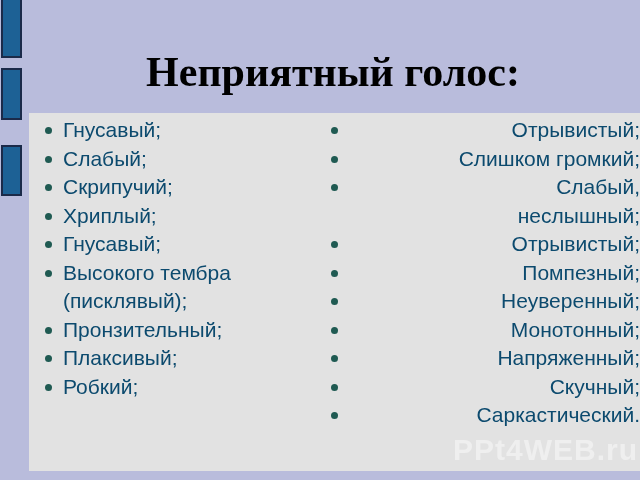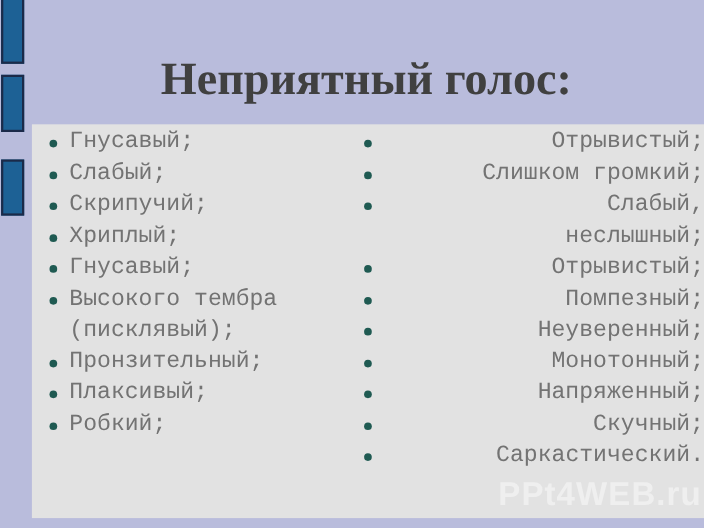--- a/index.html
+++ b/index.html
@@ -43,21 +43,21 @@
   .title {
     position: absolute;
     left: 26px;
     top: 48px;
     width: 614px;
     text-align: center;
     font-family: "Liberation Serif", "DejaVu Serif", serif;
     font-weight: bold;
     font-size: 42px;
     line-height: 48px;
-    color: #404040;
+    color: #000000;
     letter-spacing: 0px;
     white-space: nowrap;
   }
 
   
   .content-panel {
     position: absolute;
     left: 29px;
     top: 113px;
     width: 611px;
@@ -95,22 +95,22 @@
   ul.bullets {
     margin: 0;
     padding: 0;
     list-style: none;
   }
   ul.bullets > li {
     position: relative;
     padding-left: 23px;
     font-size: 21px;
     line-height: 28.5px;
-    color: #737373;
-    font-family: Liberation Mono, monospace;
+    color: #0c4a6e;
+    font-family: Liberation Sans, sans-serif;
   }
   ul.bullets > li::before {
     content: "";
     position: absolute;
     left: 5px;
     top: 11px;
     width: 7px;
     height: 7px;
     border-radius: 50%;
     background: #1f5a52;

